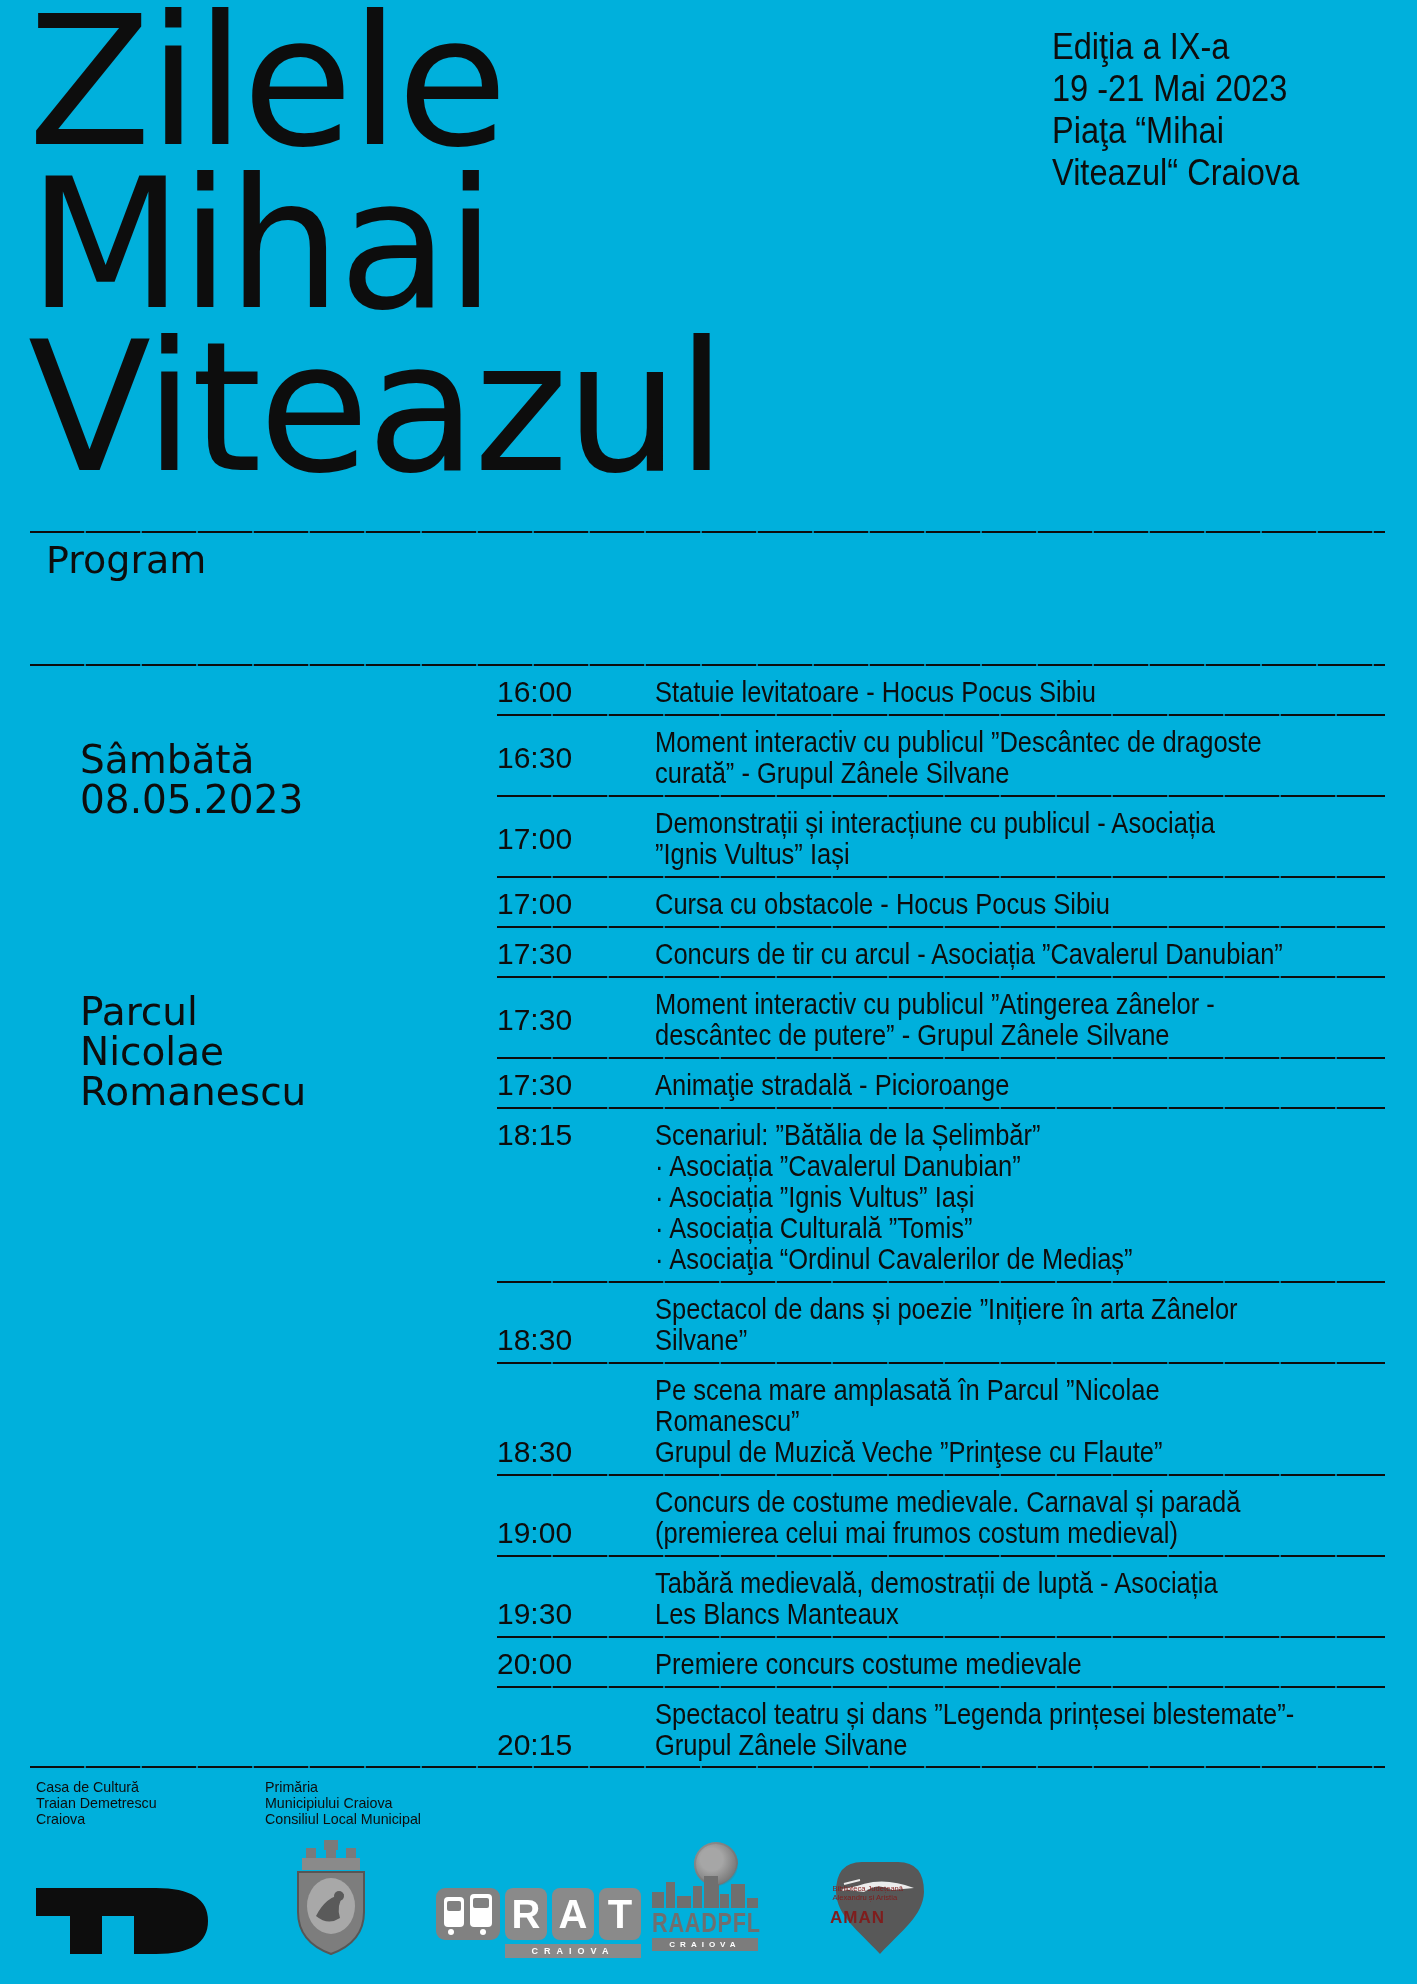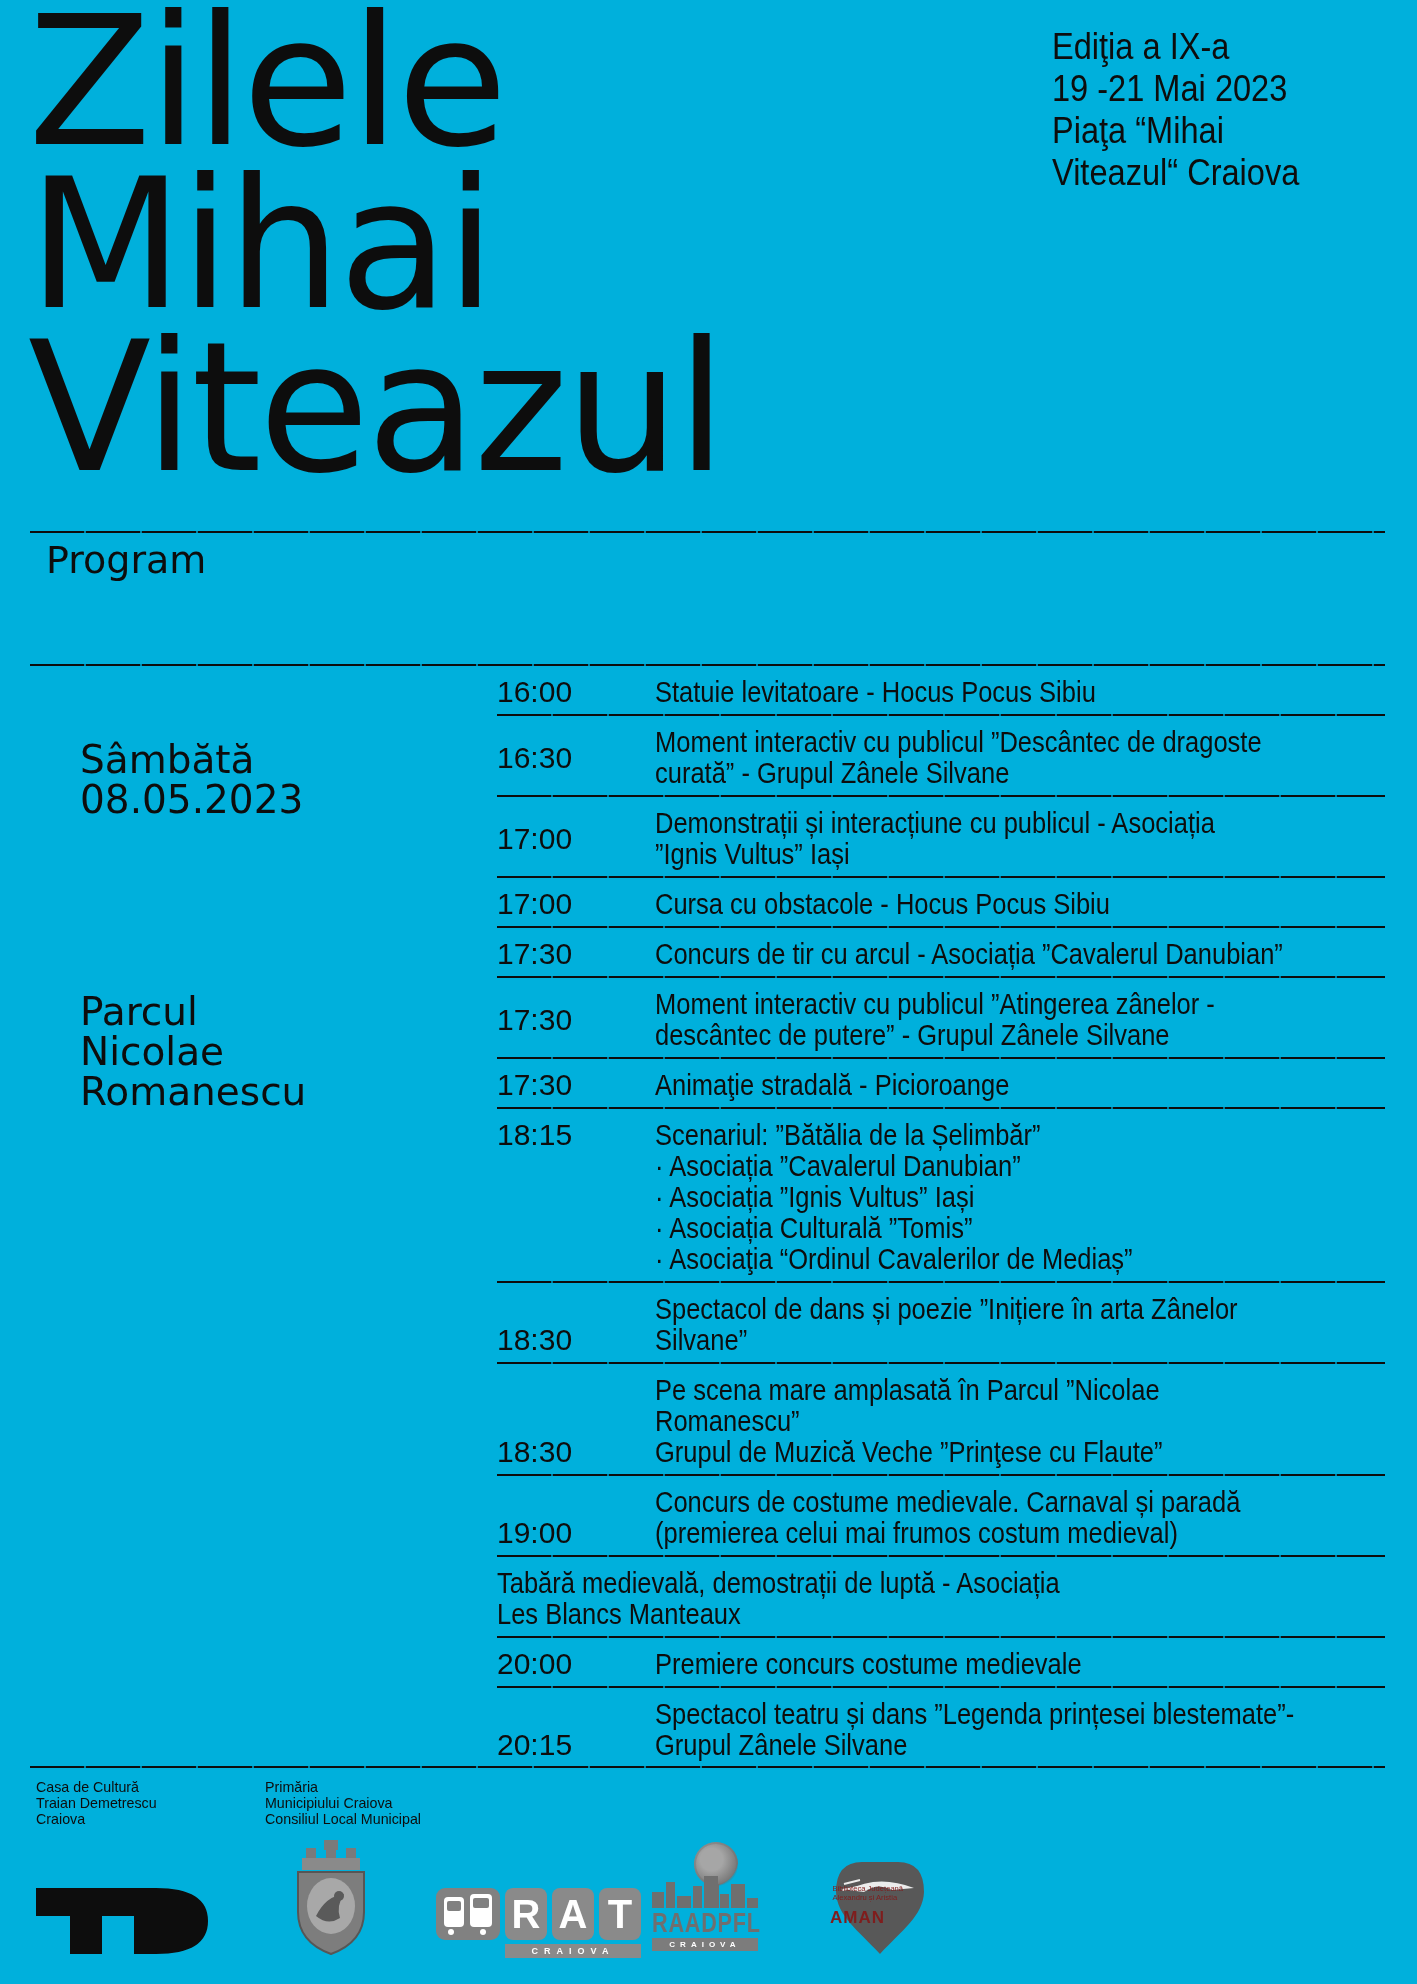--- a/index.html
+++ b/index.html
@@ -191,20 +191,21 @@
 
     <div class="row">
       <div class="time t-bottom">19:00</div>
       <div class="event">
           <div class="line">Concurs de costume medievale. Carnaval și paradă</div>
           <div class="line">(premierea celui mai frumos costum medieval)</div>
         </div>
     </div>
 
     <div class="row">
+      <div class="time t-bottom">19:30</div>
       <div class="event">
           <div class="line">Tabără medievală, demostrații de luptă - Asociația</div>
           <div class="line">Les Blancs Manteaux</div>
         </div>
     </div>
 
     <div class="row">
       <div class="time t-center">20:00</div>
       <div class="event">
           <div class="line">Premiere concurs costume medievale</div>

